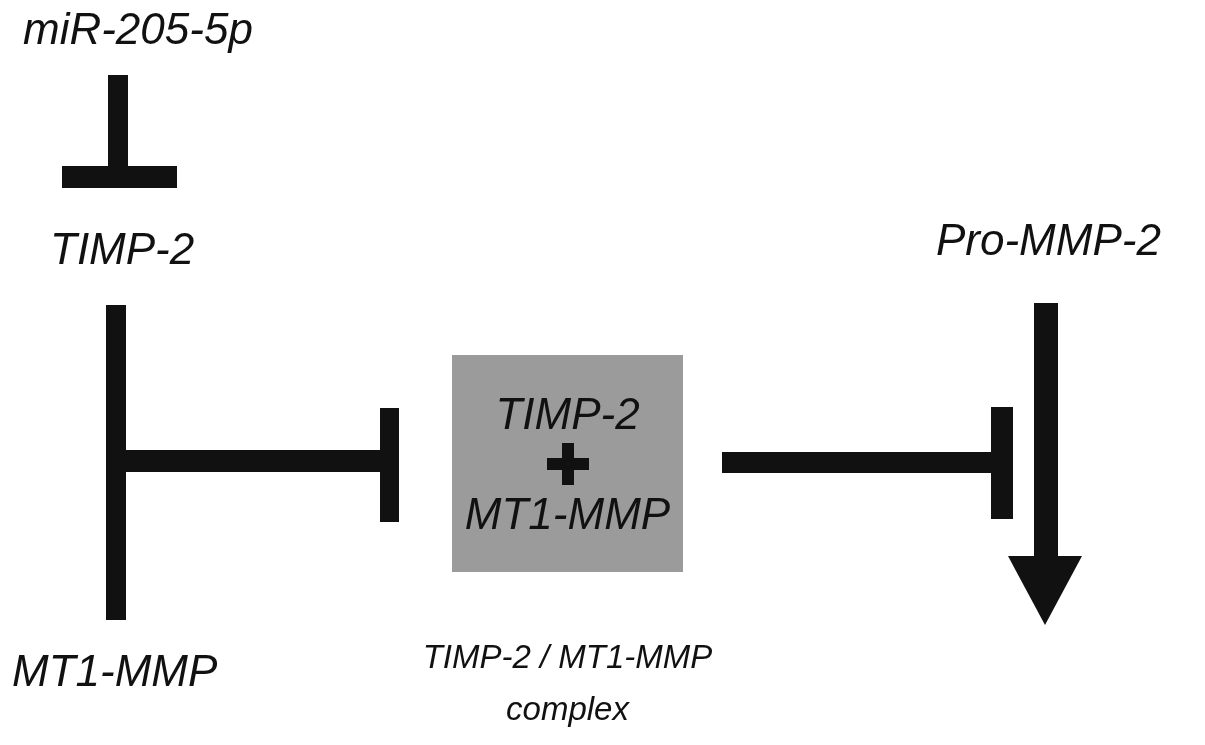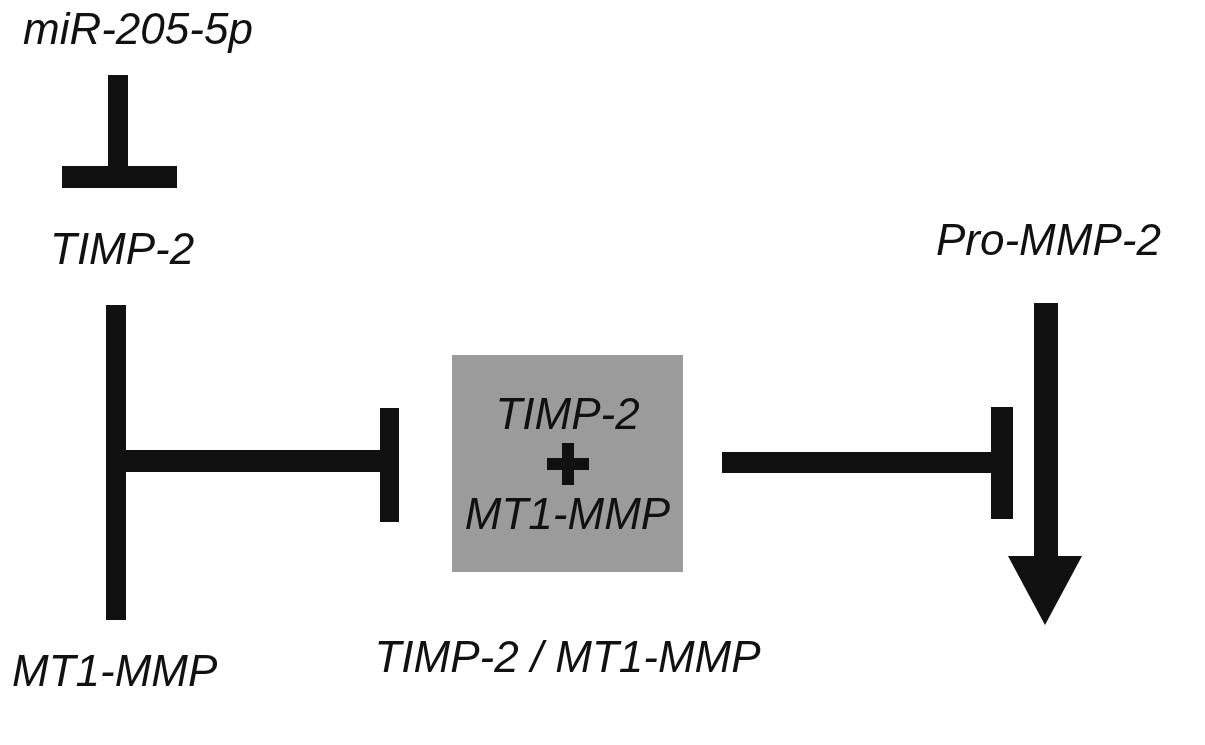--- a/index.html
+++ b/index.html
@@ -62,21 +62,21 @@
     position: absolute; left: 15px; top: 4px; width: 12px; height: 42px;
     background: var(--ink);
   }
   .sr { position: absolute; width: 1px; height: 1px; overflow: hidden; clip: rect(0 0 0 0); white-space: nowrap; }
 
   
   .complex-caption {
     position: absolute;
     left: 330px; top: 631px; width: 475px;
     text-align: center;
-    font-size: 44px; line-height: 52px;
+    font-size: 33px; line-height: 52px;
     color: var(--ink);
   }
 
   
   .h-line-2   { left: 722px; top: 452px; width: 270px; height: 21px; }
   .t-bar-2    { left: 991px; top: 407px; width: 22px;  height: 112px; }
 
   
   .arrow-stem { left: 1034px; top: 303px; width: 24px; height: 255px; }
   .arrow-head {
@@ -123,20 +123,21 @@
     <div class="plus-wrap">
       <span class="sr">+</span>
       <div class="plus-h"></div>
       <div class="plus-v"></div>
     </div>
     <div class="box-line">MT1-MMP</div>
   </div>
 
   <div class="complex-caption">
     <div>TIMP-2 / MT1-MMP</div>
+    <div>complex</div>
   </div>
 
   <div>
     <div class="shape h-line-2"></div>
     <div class="shape t-bar-2"></div>
   </div>
 
   <div class="label lbl-pro">Pro-MMP-2</div>
 
   <div>

